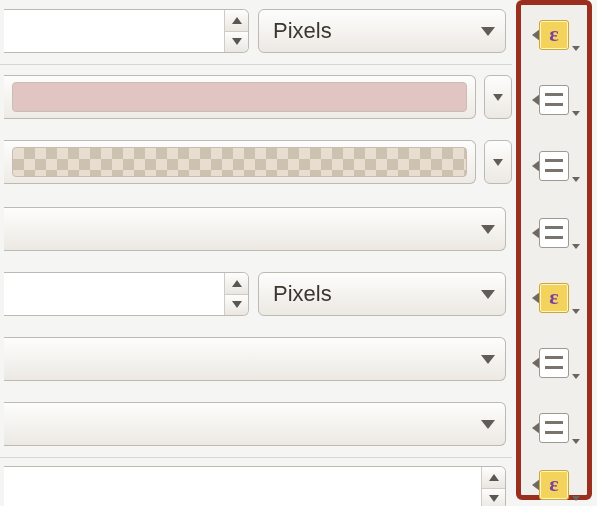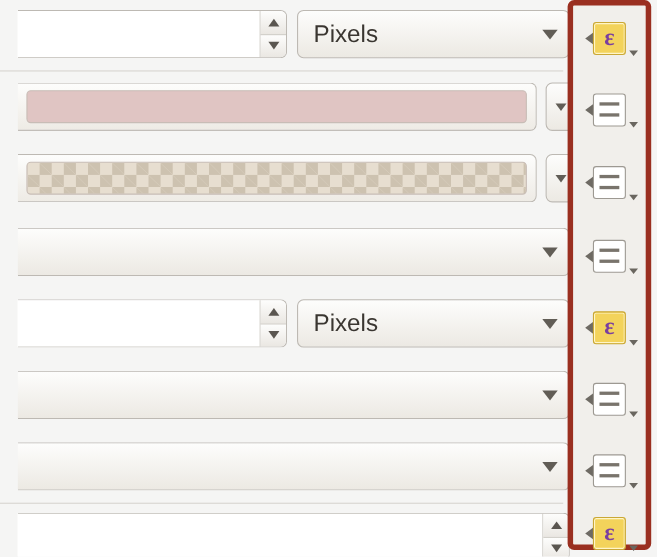--- a/index.html
+++ b/index.html
@@ -20,21 +20,21 @@
 }
 .separator {
   position: absolute;
   left: 0;
   right: 0;
   height: 1px;
   background: #d8d5d0;
 }
 .row {
   position: absolute;
-  left: 16px;
+  left: 4px;
   width: 512px;
   display: flex;
   align-items: flex-end;
   gap: 9px;
 }
 
 
 .spinner {
   display: flex;
   height: 44px;

